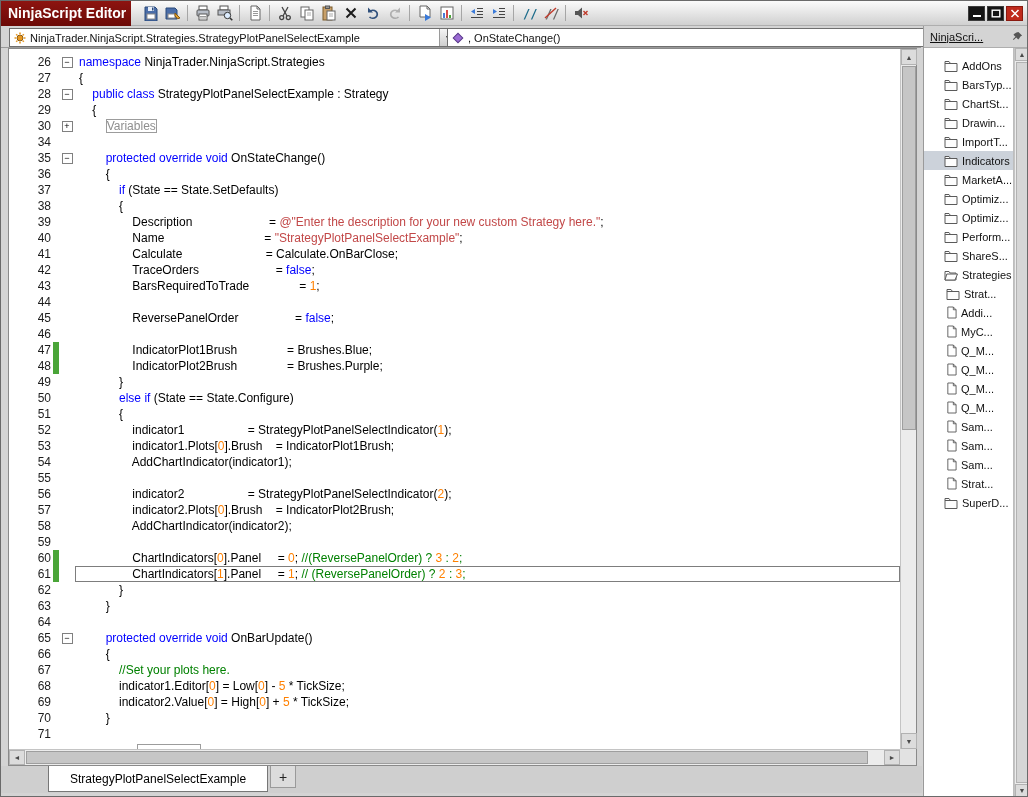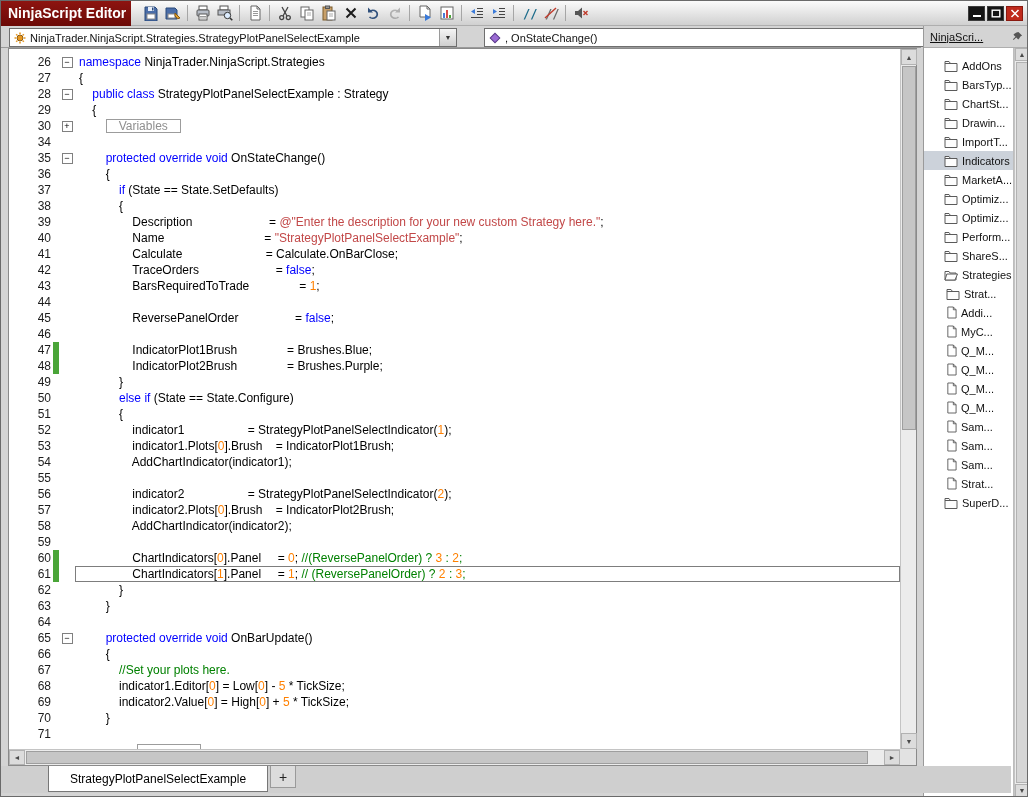--- a/index.html
+++ b/index.html
@@ -21,21 +21,21 @@
   .win-controls { display:flex; gap:2px; margin-right:4px; }
   .win-btn { width:17px; height:15px; background:#141414; display:flex; align-items:center; justify-content:center; border:1px solid #3c3c3c; }
   .win-btn svg { width:10px; height:9px; }
   .win-btn.close { background:#bf2a1c; border-color:#8a1a10; }
 
   
   .navrow { position:absolute; top:25px; left:0; width:920px; height:22px; background:#d4d4d4; border-bottom:1px solid #9a9a9a; }
   .combo { position:absolute; top:2px; height:19px; background:#fff; border:1px solid #6f6f6f;
            display:flex; align-items:center; font-size:11px; color:#111; overflow:hidden; }
   .combo.c1 { left:8px; width:448px; }
-  .combo.c2 { left:483px; width:541px; }
+  .combo.c2 { left:446px; width:541px; }
   .combo .cicon { margin:0 4px 0 4px; flex:none; display:flex; }
   .combo .cval { white-space:nowrap; overflow:hidden; }
   .combo .arrow-btn { margin-left:auto; width:17px; height:17px; flex:none;
            background:linear-gradient(#f5f5f5,#cfcfcf); border-left:1px solid #9a9a9a;
            display:flex; align-items:center; justify-content:center; font-size:7px; color:#333; }
 
   
   .editor-frame { position:absolute; left:7px; top:47px; width:909px; height:718px;
                   border:1px solid #8a8a8a; background:#fff; }
   .code-scroll { position:absolute; left:0; top:0; right:16px; bottom:16px; overflow:hidden; background:#fff; }
@@ -49,21 +49,21 @@
   .fold-box { width:11px; height:11px; border:1px solid #808080; background:#fff;
               font-size:9px; line-height:9px; text-align:center; color:#000; display:block; }
   .txt { white-space:pre; flex:1; padding-left:4px; color:#000; }
   .code-line.current .txt { outline:1px solid #7d7d7d; outline-offset:-1px; }
   .seg-p { color:#000; }
   .seg-k { color:var(--kw,#0000ff); }
   .seg-s { color:var(--str,#c24848); }
   .seg-n { color:var(--num,#ff8000); }
   .seg-c { color:var(--com,#008000); }
   .collapsed-box { display:inline-block; border:1px solid #9c9c9c; color:#8f8f8f;
-                   background:#fff; padding:0 12px; height:14px; line-height:13px; }
+                   background:#fff; padding:0 0; height:14px; line-height:13px; }
   .partial-collapsed { position:absolute; left:128px; top:695px; width:64px; height:12px;
                        border:1px solid #9c9c9c; background:#fff; }
 
   
   .vscroll { position:absolute; right:0; top:0; width:16px; bottom:16px; background:#ececec; border-left:1px solid #c4c4c4; }
   .hscroll { position:absolute; left:0; bottom:0; height:16px; right:16px; background:#ececec; border-top:1px solid #c4c4c4; }
   .sb-corner { position:absolute; right:0; bottom:0; width:16px; height:16px; background:#e2e2e2; }
   .sb-btn { position:absolute; background:#dcdcdc; border:1px solid #b2b2b2; color:#4a4a4a;
             display:flex; align-items:center; justify-content:center; font-size:7px; }
   .vscroll .sb-btn { left:0; width:16px; height:16px; }
@@ -85,21 +85,21 @@
            padding-left:20px; white-space:nowrap; overflow:hidden; }
   .titem.ind1 { padding-left:22px; }
   .titem.selected { background:#ccd2da; }
   .tico { margin-right:4px; flex:none; display:flex; }
   .tree-scroll { position:absolute; top:22px; right:0; width:14px; bottom:0; background:#ececec; border-left:1px solid #c4c4c4; }
   .tree-scroll .sb-btn { left:0; width:14px; height:13px; }
   .tree-scroll .up { top:0; } .tree-scroll .down { bottom:0; }
   .t-thumb { position:absolute; left:1px; width:12px; top:14px; bottom:14px; background:#d6d6d6; border:1px solid #b2b2b2; }
 
   
-  .tabrow { position:absolute; left:0; top:765px; width:1010px; height:27px; background:#cfcfcf;
+  .tabrow { position:absolute; left:0; top:765px; width:921px; height:27px; background:#cfcfcf;
             display:flex; align-items:flex-start; padding-left:47px; }
   .tab-active { height:26px; background:#fff; border:1px solid #777; border-top:none;
                 display:flex; align-items:center; padding:0 21px; font-size:12px; color:#000; }
   .tab-plus { height:22px; width:26px; margin-left:2px; background:#dcdcdc; border:1px solid #9a9a9a; border-top:none;
               display:flex; align-items:center; justify-content:center; font-size:14px; color:#222; }
 </style>
 </head>
 <body>
 
 <div class="window">

